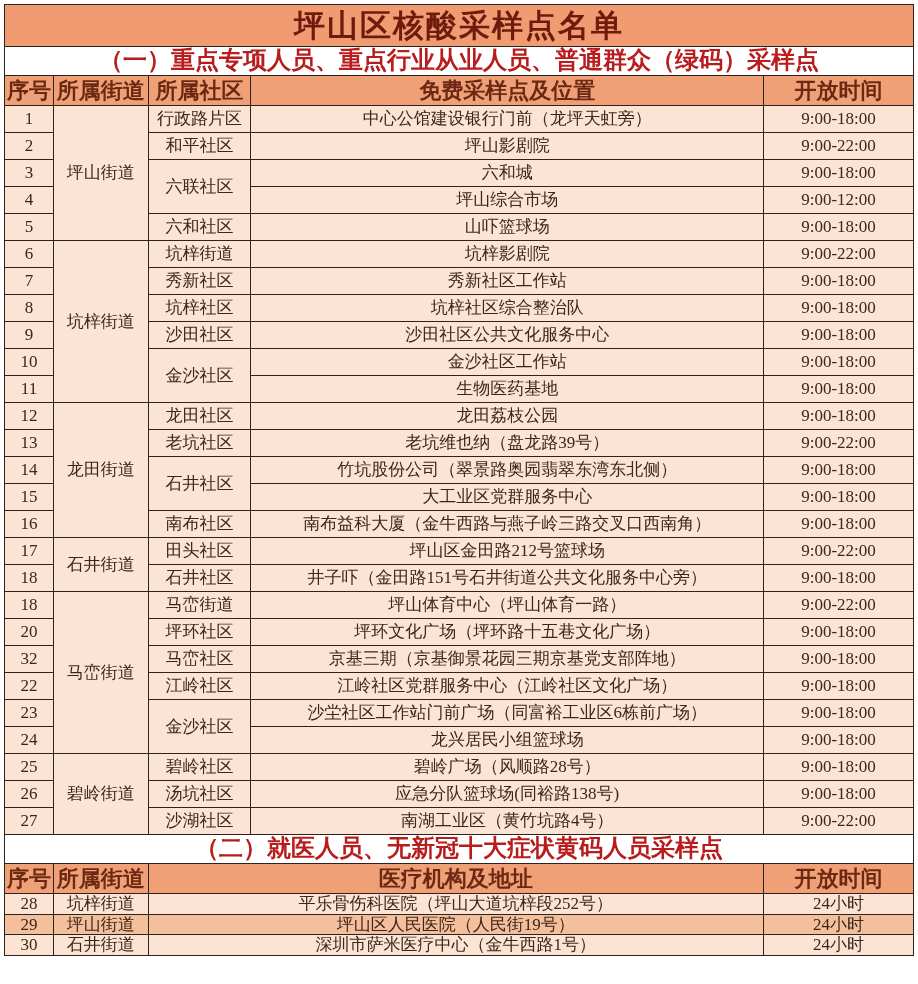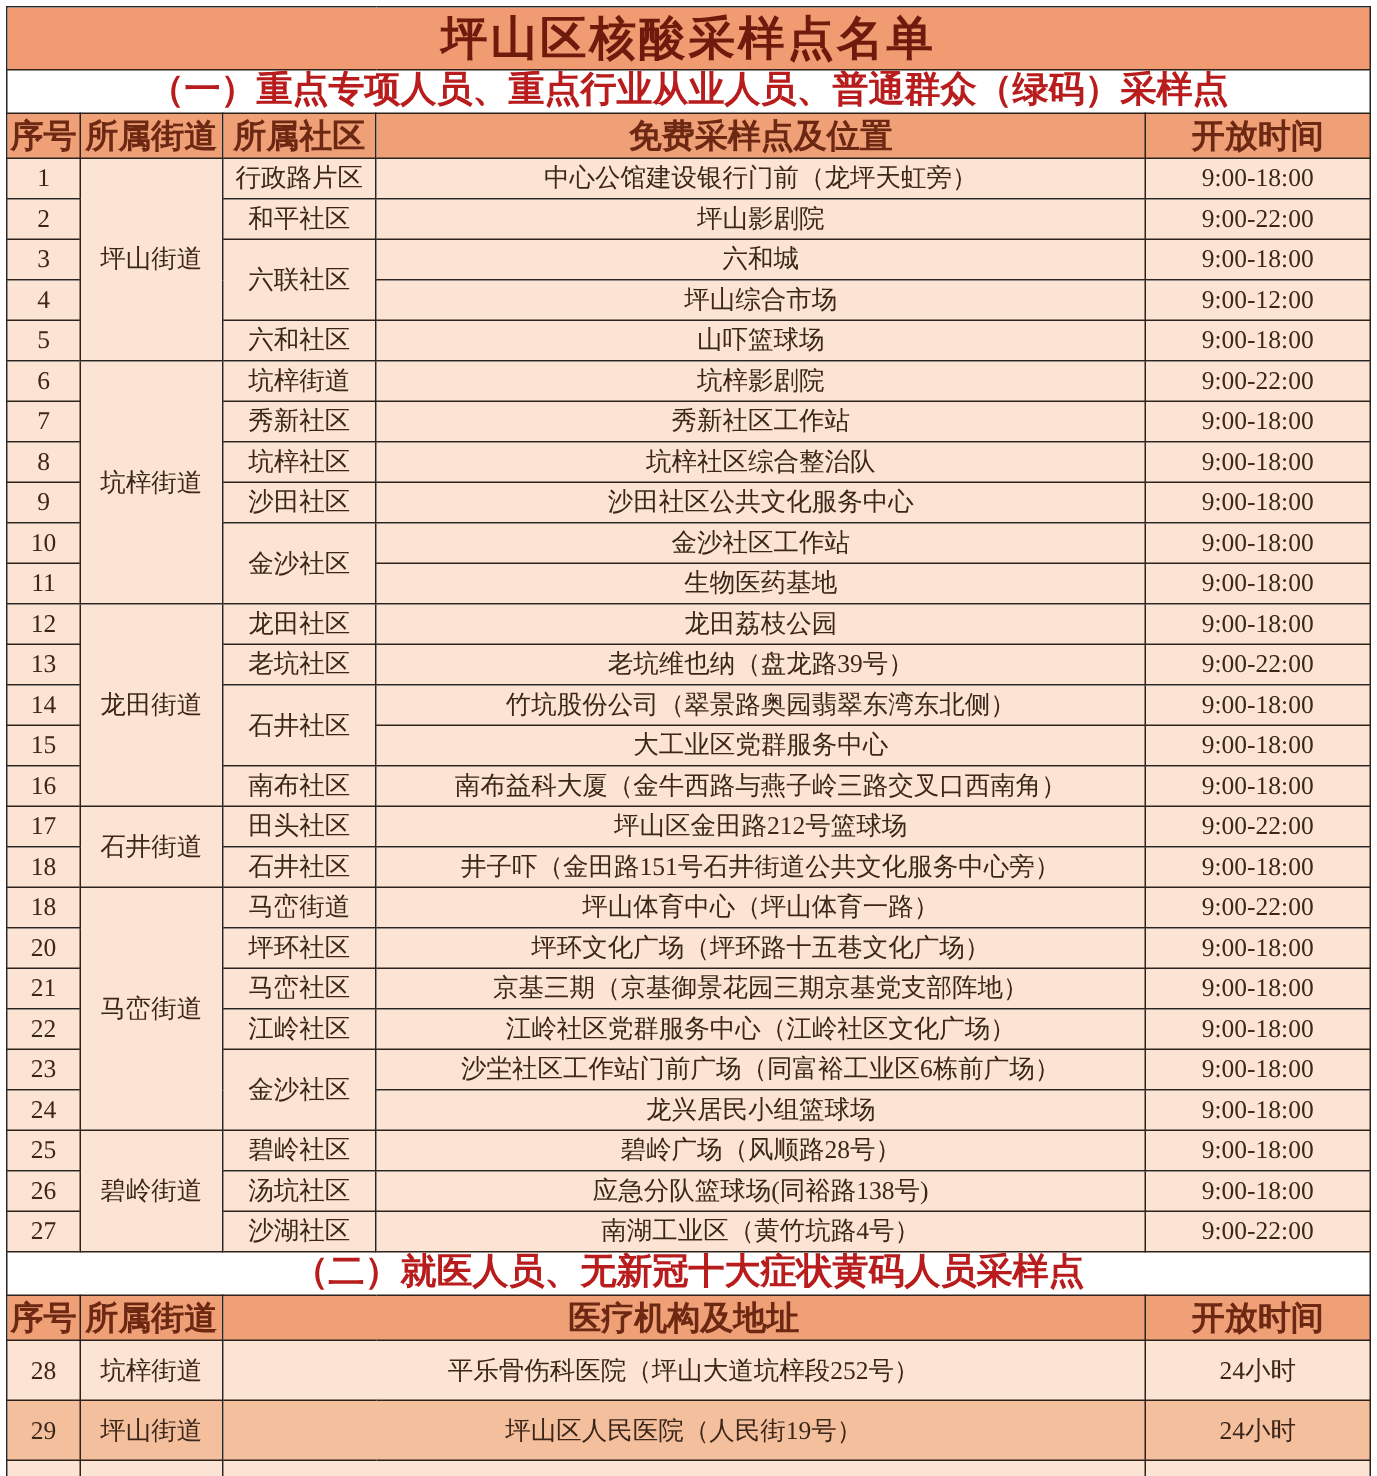--- a/index.html
+++ b/index.html
@@ -28,21 +28,21 @@
   }
   tr.sec-row td{
     background:#ffffff;color:#b91c1c;
     font-size:24px;font-weight:bold;height:29px;
   }
   tr.hdr-row td{
     background:#efa077;color:#6c2812;
     font-size:22px;font-weight:bold;height:30px;
   }
   tr.data-row td{height:27px;}
-  tr.data-row-b td{height:40px;}
+  tr.data-row-b td{height:20px;}
   td.dark-group{background:#f1a57b;}
   td.light-group{background:#fbe4d3;}
   tr.alt-row td{background:#f3bf9c;margin-top:20px;}
   td.no-cell{font-size:18px;color:#2f241c;}
   td.street-cell{font-size:18px;}
   td.community-cell{font-size:18px;text-align:center;}
   td.site-cell{font-size:17.5px;}
   td.time-cell{font-size:18px;}
 </style>
 </head>
@@ -195,21 +195,21 @@
     <td class="site-cell">坪山体育中心（坪山体育一路）</td>
     <td class="time-cell">9:00-22:00</td>
   </tr>
   <tr class="data-row">
     <td class="no-cell">20</td>
     <td class="community-cell">坪环社区</td>
     <td class="site-cell">坪环文化广场（坪环路十五巷文化广场）</td>
     <td class="time-cell">9:00-18:00</td>
   </tr>
   <tr class="data-row">
-    <td class="no-cell">21</td>
+    <td class="no-cell">32</td>
     <td class="community-cell">马峦社区</td>
     <td class="site-cell">京基三期（京基御景花园三期京基党支部阵地）</td>
     <td class="time-cell">9:00-18:00</td>
   </tr>
   <tr class="data-row">
     <td class="no-cell">22</td>
     <td class="community-cell">江岭社区</td>
     <td class="site-cell">江岭社区党群服务中心（江岭社区文化广场）</td>
     <td class="time-cell">9:00-18:00</td>
   </tr>

